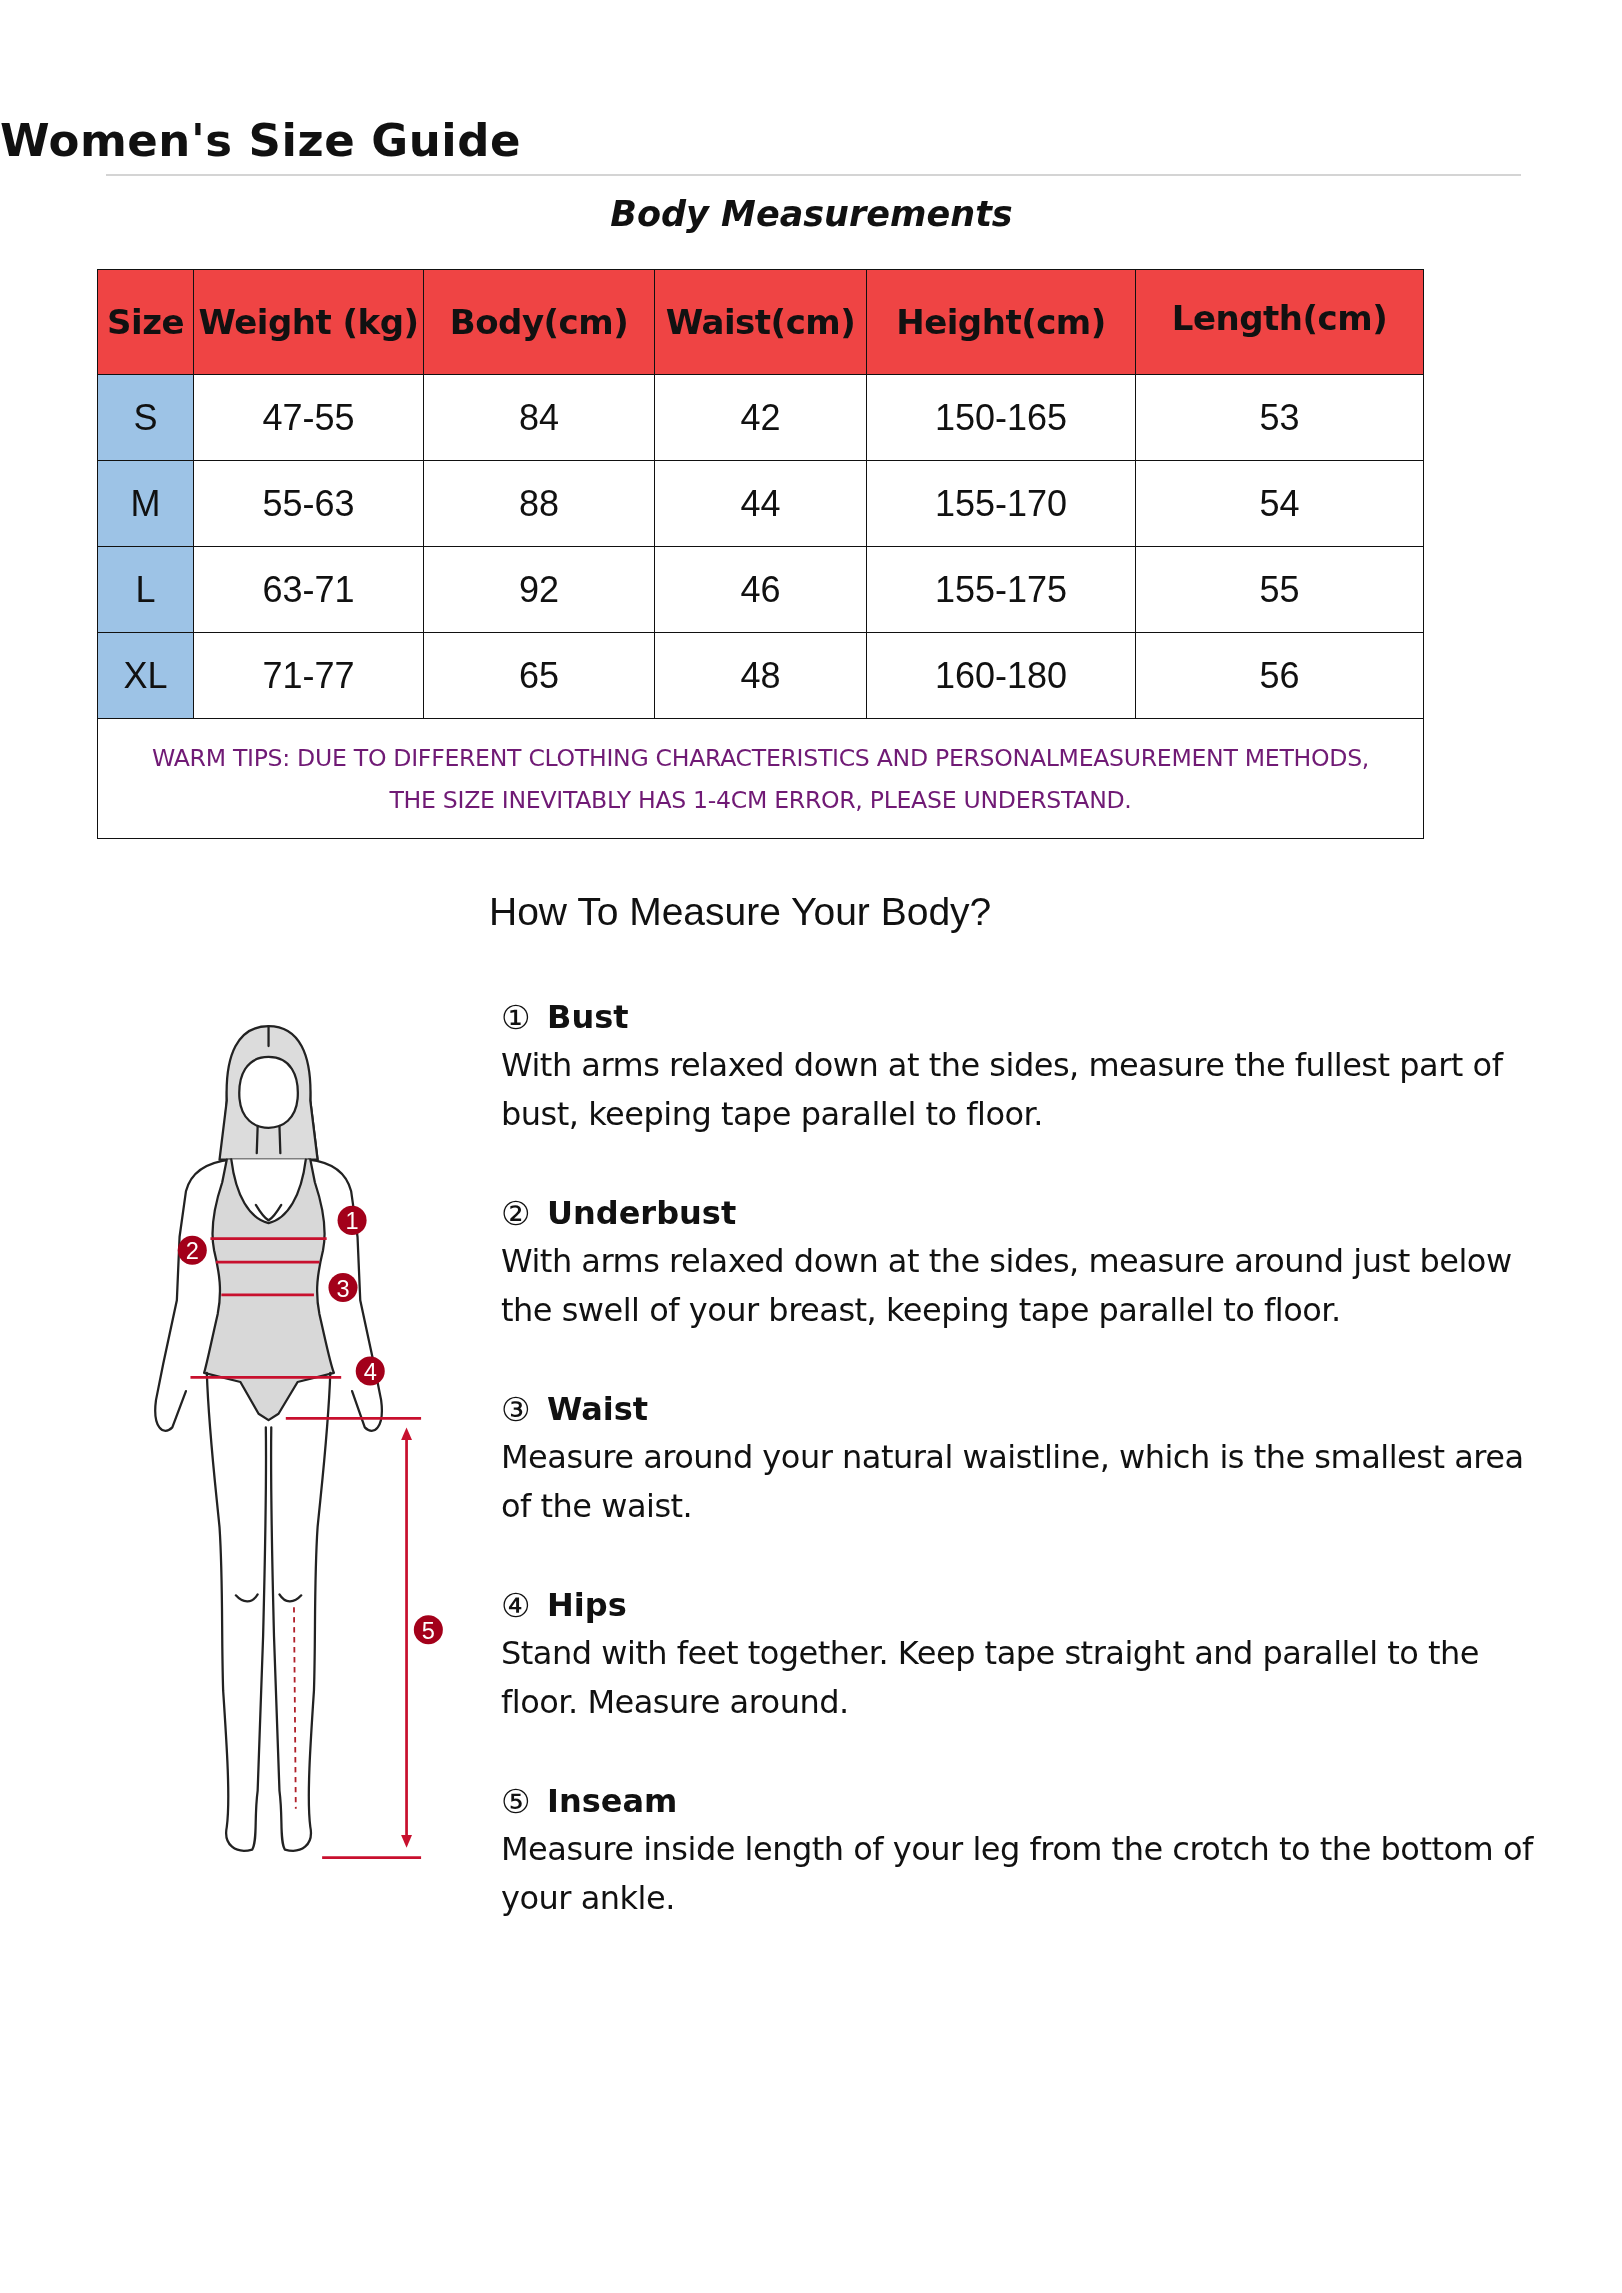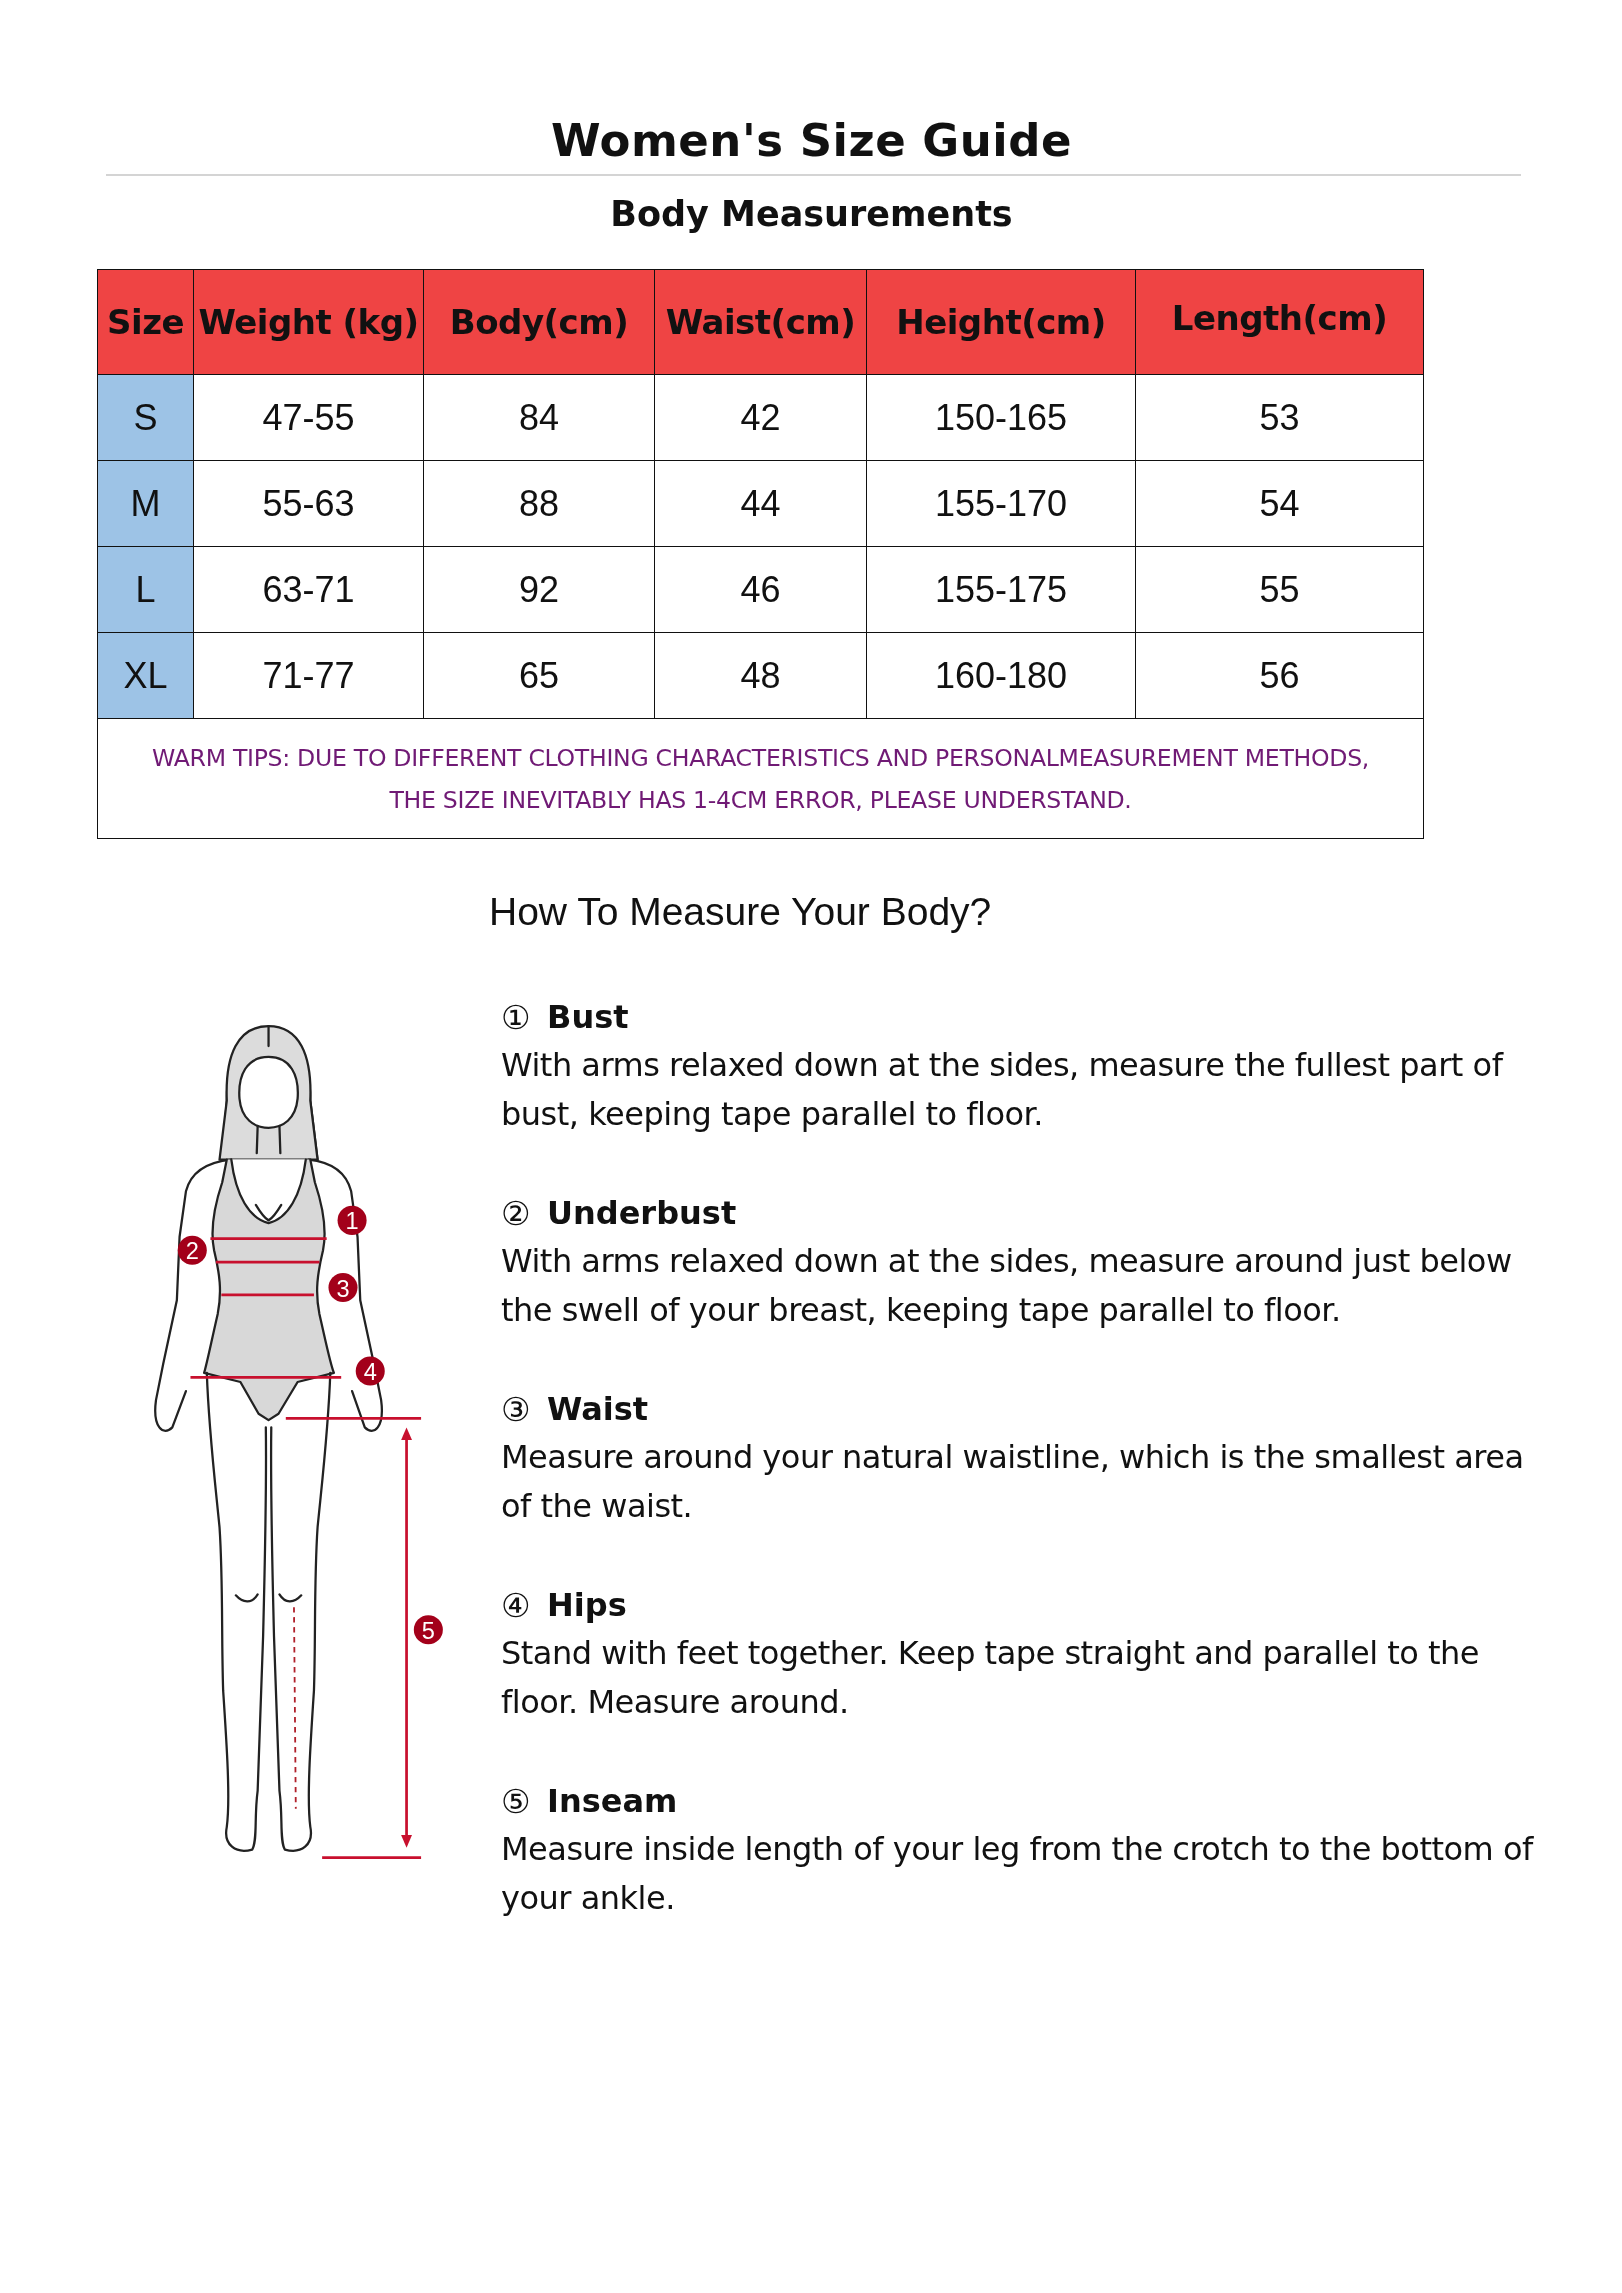--- a/index.html
+++ b/index.html
@@ -1,22 +1,22 @@
 <!DOCTYPE html>
 <html style="font-size:14.5px"><head>
 <meta charset="utf-8">
 <style>
   html, body { margin: 0; padding: 0; background: #ffffff; }
   body { width: 1623px; height: 2294px; position: relative; overflow: hidden;
          font-family: "DejaVu Sans", "Liberation Sans", sans-serif; color: #111; }
-  .title { position: absolute; left: 0; width: 1623px; top: 113px; text-align: center;
+  .title { position: absolute; left: 0; width: 1623px; top: 113px; 
            font-size: 45px; font-weight: bold; letter-spacing: 0.5px; line-height: 56px; }
   .rule { position: absolute; left: 106px; width: 1415px; top: 174px; height: 1.8px; background: #d4d4d4; }
   .subtitle { position: absolute; left: 0; width: 1623px; top: 191px; text-align: center;
-              font-size: 35px; font-weight: bold; line-height: 47px; }
+              font-size: 35px; font-weight: bold; line-height: 47px; font-style: italic; }
   table.size { position: absolute; left: 97px; top: 269px; border-collapse: collapse;
                font-family: "Liberation Sans", sans-serif; }
   table.size td, table.size th { border: 1.8px solid #111; text-align: center; padding: 0; }
   table.size th { background: #ef4444; height: 95px; font-size: 34px; font-weight: bold;
                   font-family: "DejaVu Sans", sans-serif; letter-spacing: -0.5px; }
   table.size td { height: 85px; font-size: 36px; font-weight: normal; }
   table.size td.sizecell { background: #9dc3e6; }
   table.size td.tips { height: 119px; font-size: 23.6px; line-height: 42px; color: #701a75;
                        font-family: "DejaVu Sans", sans-serif; letter-spacing: -0.3px; }
   .how { position: absolute; left: 489px; top: 886px; font-size: 39px; line-height: 51px;

